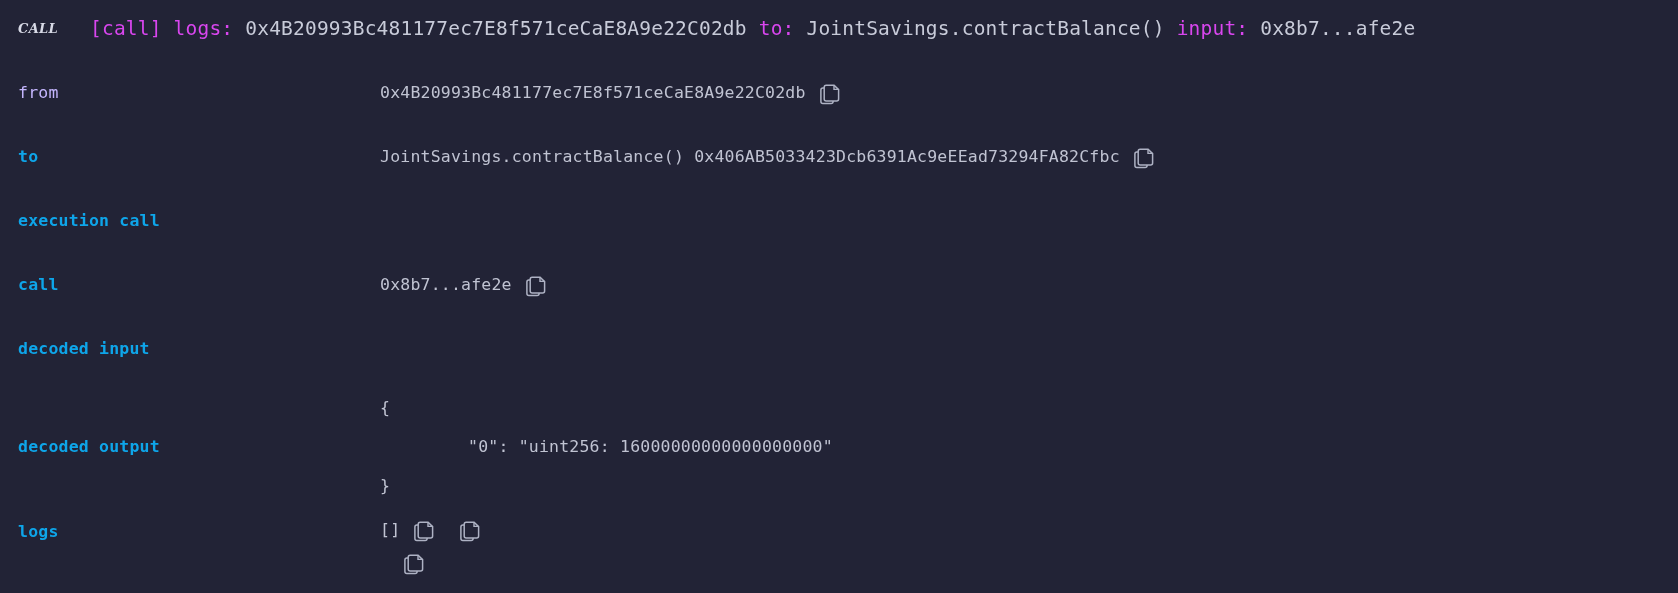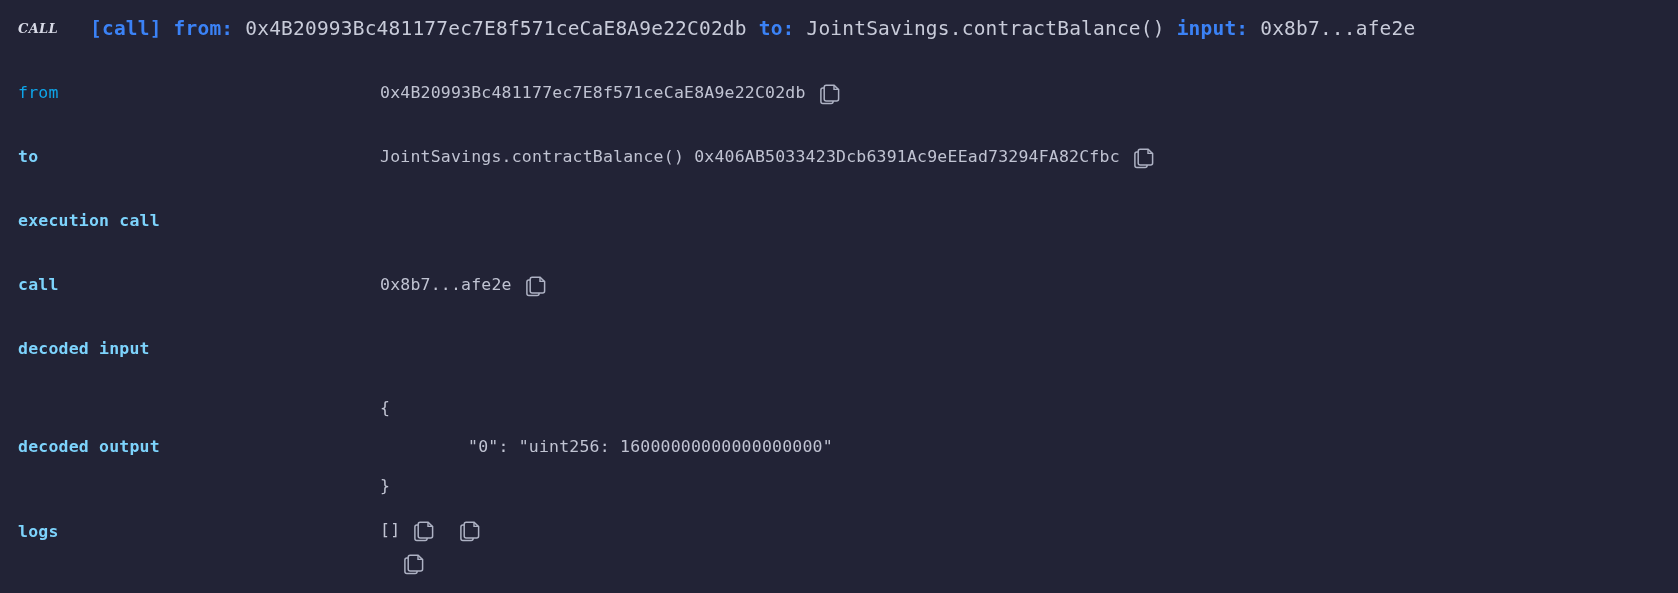--- a/index.html
+++ b/index.html
@@ -47,46 +47,46 @@
     width: 58px;
     display: inline-block;
   }
   .call-text {
     font-size: 19.5px;
     letter-spacing: 0.2px;
     color: #c8cbd9;
     margin-left: 14px;
   }
   .call-text .k {
-    font-weight: 700;
-    color: #3b82f6;
+    font-weight: 400;
+    color: #d946ef;
   }
 
   
   .row {
     position: absolute;
     left: 0;
     right: 0;
     display: flex;
     align-items: flex-start;
     white-space: nowrap;
   }
   .row-key {
     width: 380px;
     flex: 0 0 380px;
     padding-left: 18px;
     box-sizing: border-box;
     font-size: 16.5px;
     font-weight: 700;
-    color: #7dd3fc;
+    color: #0ea5e9;
     letter-spacing: 0.2px;
   }
   .row-key.normal {
     font-weight: 400;
-    color: #0ea5e9;
+    color: #c4b5fd;
   }
   .row-val {
     flex: 1 1 auto;
     font-size: 16.5px;
     color: #c0c3d2;
     letter-spacing: 0.2px;
     display: flex;
     align-items: flex-start;
     gap: 0;
   }
@@ -128,21 +128,21 @@
     padding-left: 88px;
   }
 </style>
 </head>
 <body>
 
 <div class="terminal">
 
   <div class="call-line">
     <span class="call-badge">CALL</span>
-    <span class="call-text"><span class="k">[call]</span> <span class="k">from:</span> <span>0x4B20993Bc481177ec7E8f571ceCaE8A9e22C02db</span> <span class="k">to:</span> <span>JointSavings.contractBalance()</span> <span class="k">input:</span> <span>0x8b7...afe2e</span></span>
+    <span class="call-text"><span class="k">[call]</span> <span class="k">logs:</span> <span>0x4B20993Bc481177ec7E8f571ceCaE8A9e22C02db</span> <span class="k">to:</span> <span>JointSavings.contractBalance()</span> <span class="k">input:</span> <span>0x8b7...afe2e</span></span>
   </div>
 
   <div class="row" style="top:83px;">
     <div class="row-key normal">from</div>
     <div class="row-val">
       <span class="val-text">0x4B20993Bc481177ec7E8f571ceCaE8A9e22C02db</span>
       <span class="copy-icon">
         <svg viewBox="0 0 20 21" fill="none" xmlns="http://www.w3.org/2000/svg">
           <rect x="0.9" y="4.1" width="12.2" height="15.4" rx="2" stroke="#aeb2c4" stroke-width="1.5" fill="none"></rect>
           <path d="M6.2 1.3 H14.1 L18.6 5.6 V15.0 A2 2 0 0 1 16.6 17.0 H6.2 A2 2 0 0 1 4.2 15.0 V3.3 A2 2 0 0 1 6.2 1.3 Z" stroke="#aeb2c4" stroke-width="1.5" fill="#222336"></path>

